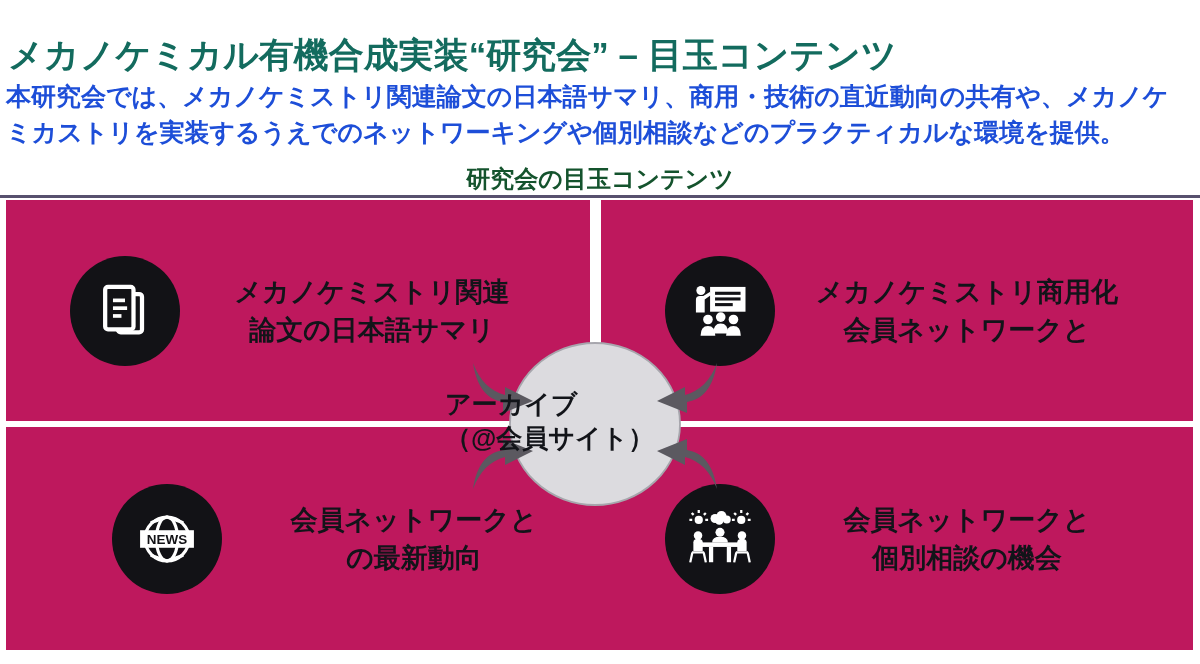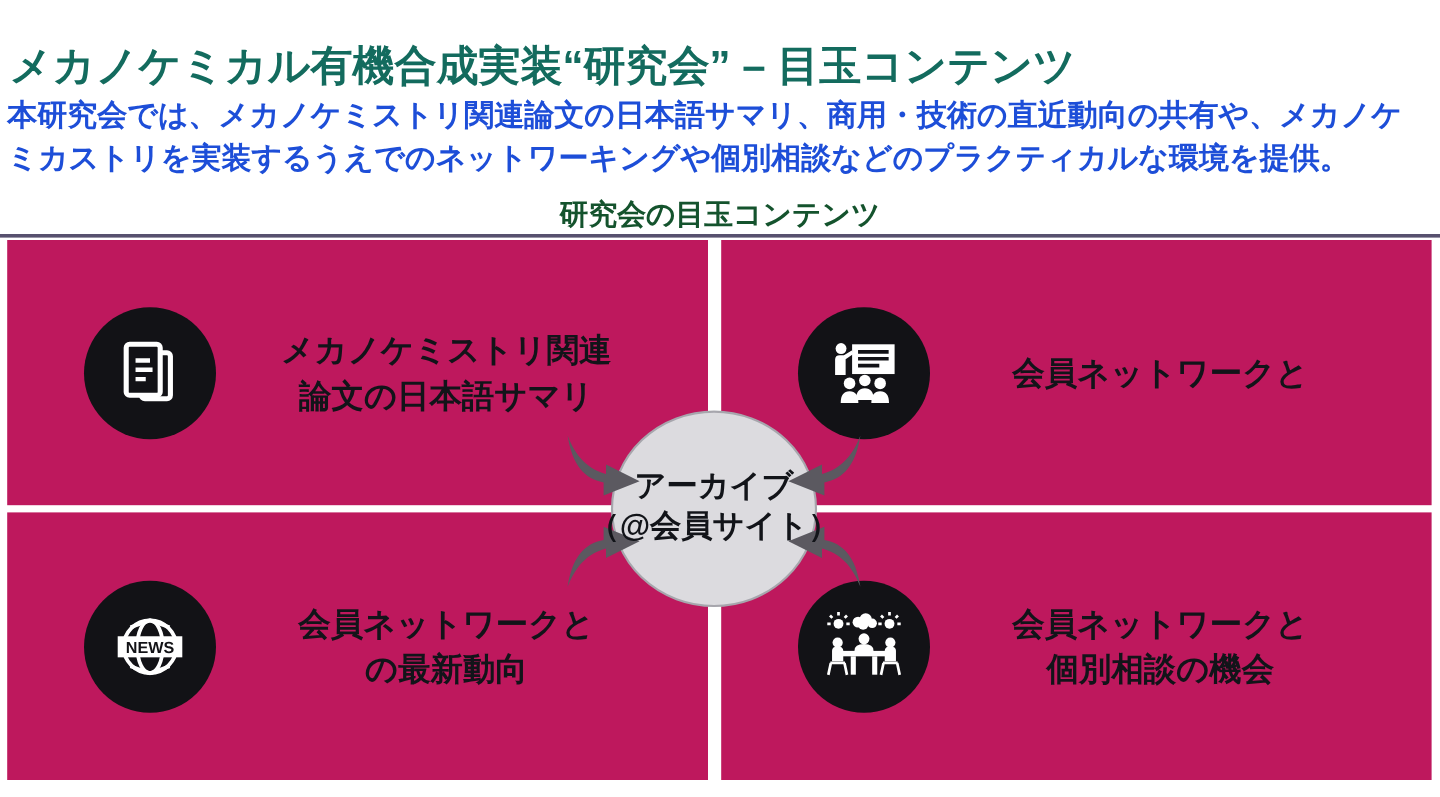--- a/index.html
+++ b/index.html
@@ -28,42 +28,42 @@
   .divider{
     position:absolute;left:0;top:195px;width:1200px;height:3px;background:#57506e;
   }
 
   .panel{
     position:absolute;background:#be185d;
     display:flex;align-items:center;
   }
   .panel.tl{left:6px;  top:200px;width:584px;height:221px;}
   .panel.tr{left:601px;top:200px;width:592px;height:221px;}
-  .panel.bl{left:6px;  top:427px;width:584px;height:223px;}
+  .panel.bl{left:6px;  top:427px;width:584px;height:223px;padding-left:42px;}
   .panel.br{left:601px;top:427px;width:592px;height:223px;}
 
   .icon-circle{
     flex:0 0 110px;width:110px;height:110px;border-radius:50%;
     background:#121216;margin-left:64px;
     display:flex;align-items:center;justify-content:center;
   }
   .icon-circle svg{width:68px;height:68px;display:block;}
 
   .panel-text{
     flex:0 0 320px;margin-left:32px;text-align:center;
     font-size:27px;font-weight:bold;color:#121419;line-height:38px;
   }
 
   .overlay{
     position:absolute;left:0;top:0;width:1200px;height:664px;
     pointer-events:none;
   }
   .center-label{
     position:absolute;left:445px;top:387px;width:300px;
-    text-align:center;font-weight:bold;color:#121419;
+    text-align:left;font-weight:bold;color:#121419;
     font-size:26px;line-height:34px;
   }
   .news-text{
     font-family:"Liberation Sans","DejaVu Sans",sans-serif;
     font-weight:bold;
   }
 </style>
 </head>
 <body>
 
@@ -107,20 +107,21 @@
           <circle cx="15.5" cy="30" r="3.4"></circle>
             <path d="M10.3,41.5 Q10.3,34.6 15.5,34.6 Q20.7,34.6 20.7,41.5 Z"></path>
           <circle cx="24.5" cy="28.3" r="3.4"></circle>
             <path d="M19.3,39.8 Q19.3,32.9 24.5,32.9 Q29.7,32.9 29.7,39.8 Z"></path>
           <circle cx="33.5" cy="30" r="3.4"></circle>
             <path d="M28.3,41.5 Q28.3,34.6 33.5,34.6 Q38.7,34.6 38.7,41.5 Z"></path>
         </g>
       </svg>
     </div>
     <div class="panel-text">
+      <div>メカノケミストリ商用化</div>
       <div>会員ネットワークと</div>
     </div>
   </div>
 
   <div class="panel bl">
     <div class="icon-circle">
       <svg viewBox="0 0 48 48">
         <g stroke="#ffffff" fill="none" stroke-width="2.2">
           <circle cx="24" cy="24" r="15.5"></circle>
           <ellipse cx="24" cy="24" rx="7.5" ry="15.5"></ellipse>

